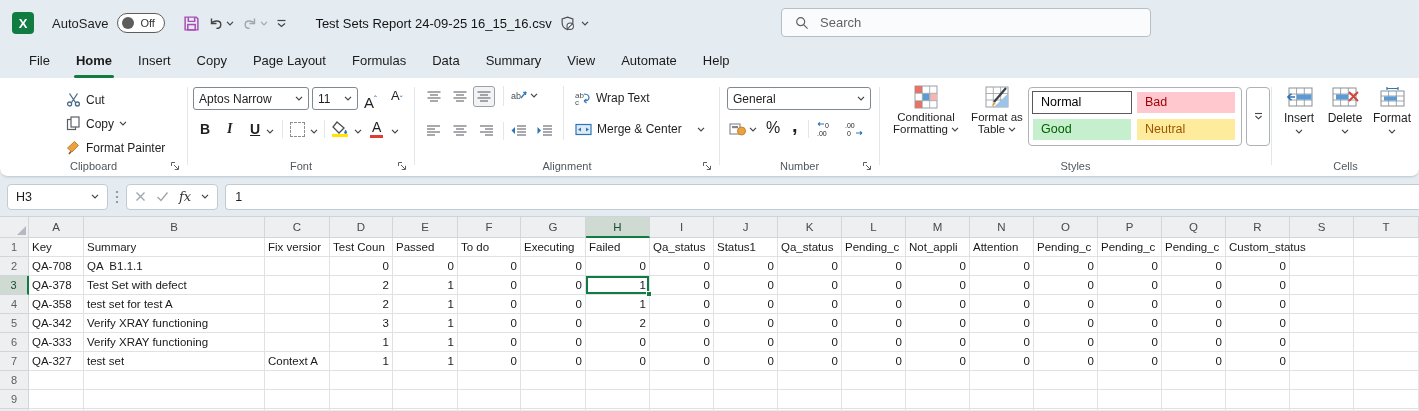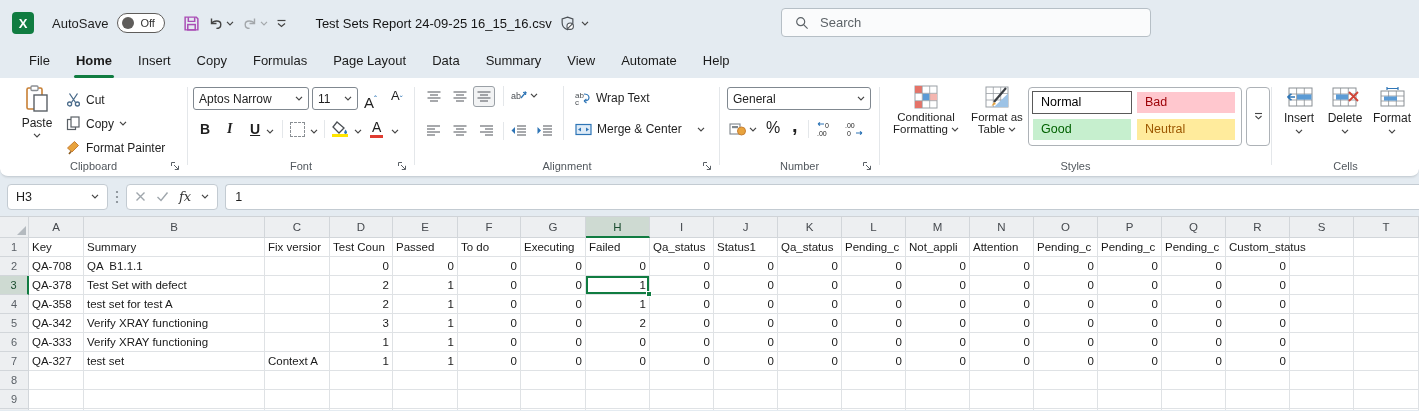--- a/index.html
+++ b/index.html
@@ -164,43 +164,32 @@
         </svg>
       <span>Search</span>
     </div>
   </div>
 
   <div class="tabrow" id="tabrow">
       <div class="tab">File</div>
       <div class="tab active">Home</div>
       <div class="tab">Insert</div>
       <div class="tab">Copy</div>
+      <div class="tab">Page Layout</div>
       <div class="tab">Formulas</div>
-      <div class="tab">Page Layout</div>
       <div class="tab">Data</div>
       <div class="tab">Summary</div>
       <div class="tab">View</div>
       <div class="tab">Automate</div>
       <div class="tab">Help</div>
     </div>
 
   <div class="ribbon">
 
     <div class="grp" style="left:0;width:187px">
-      <div class="bigbtn" style="left:14px;top:7px;width:46px">
-        <svg width="26" height="28" viewBox="0 0 26 28">
-            <rect x="3" y="3" width="15" height="21" rx="1.5" fill="none" stroke="#C77F34" stroke-width="1.6"></rect>
-            <rect x="7" y="1" width="7" height="4.5" rx="1" fill="#fff" stroke="#8a8f94" stroke-width="1.3"></rect>
-            <rect x="10" y="10" width="13" height="16" fill="#fff" stroke="#5a6066" stroke-width="1.4"></rect>
-          </svg>
-        <span style="margin-top:3px">Paste</span>
-        <svg class="chev" style="margin-top:3px">
-            <use href="#s-chev"></use>
-          </svg>
-      </div>
       <div class="rbtn" style="position:absolute;left:66px;top:14px">
         <svg width="15" height="15" viewBox="0 0 15 15">
             <path d="M3.5 1.5l6 9M11.5 1.5l-6 9" stroke="#4a6b8a" stroke-width="1.3"></path>
             <circle cx="3.6" cy="12" r="2" fill="none" stroke="#4a6b8a" stroke-width="1.3"></circle>
             <circle cx="11.4" cy="12" r="2" fill="none" stroke="#4a6b8a" stroke-width="1.3"></circle>
           </svg>
         <span>Cut</span>
       </div>
       <div class="rbtn" style="position:absolute;left:66px;top:38px">
         <svg width="15" height="15" viewBox="0 0 15 15">

